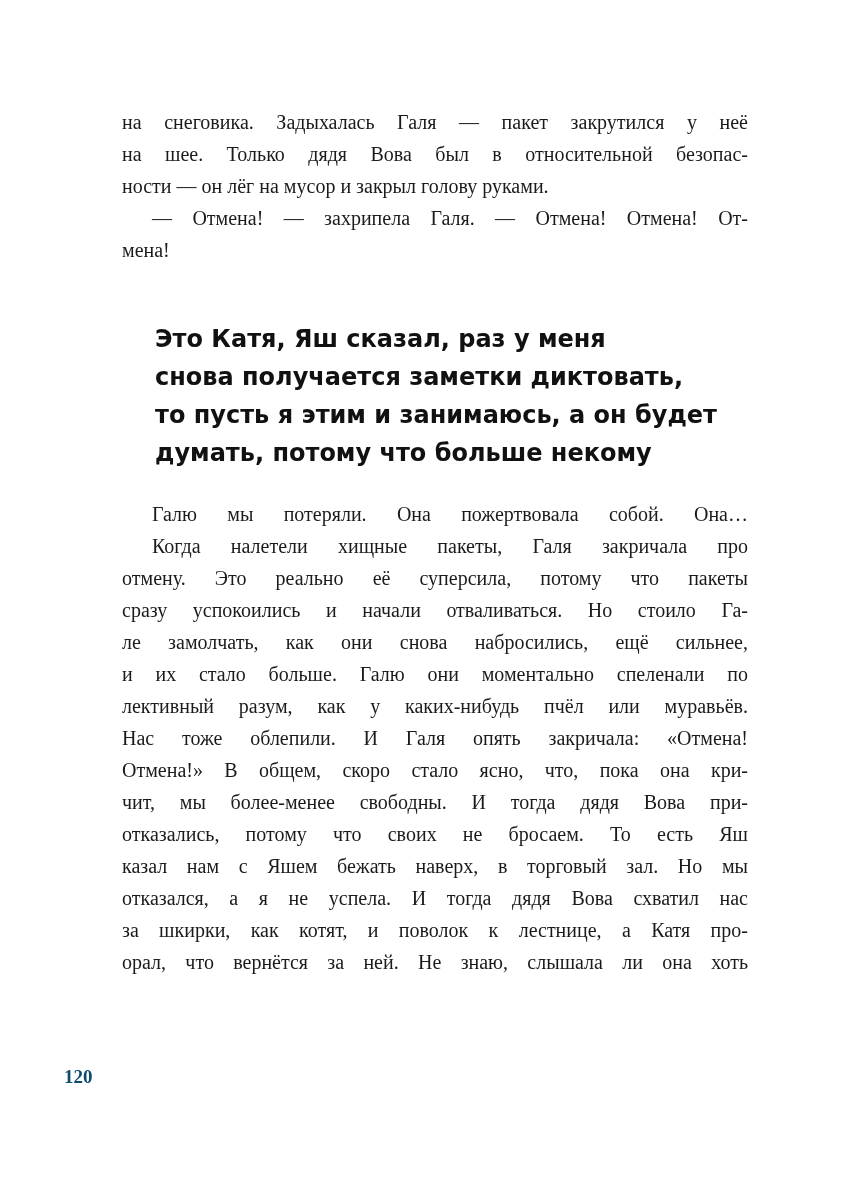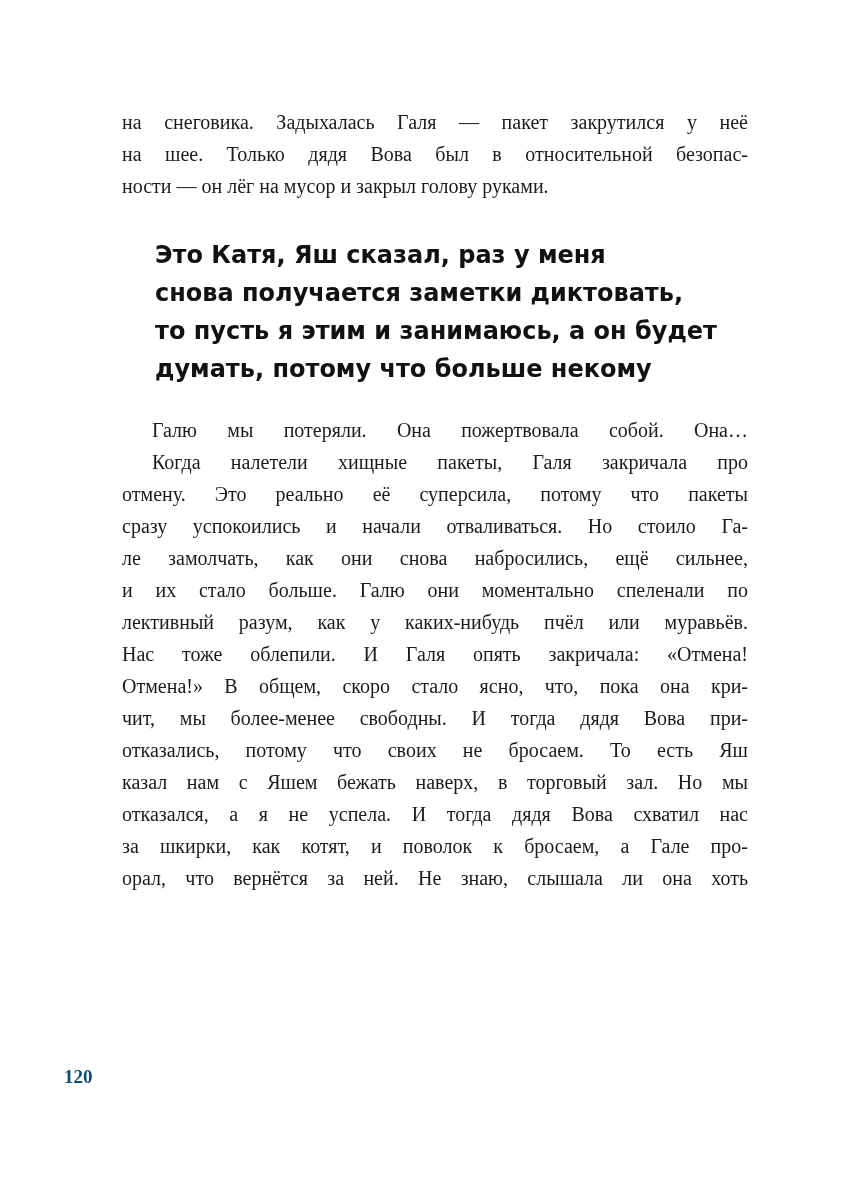--- a/index.html
+++ b/index.html
@@ -35,21 +35,21 @@
   .line.justify {
     white-space: normal;
     text-align: justify;
     text-align-last: justify;
     text-justify: inter-word;
   }
   .line.indent {
     text-indent: 30px;
   }
   .chapter-heading {
-    margin-top: 34px;
+    margin-top: 54px;
     margin-bottom: 26px;
     padding-left: 33px;
     font-family: "DejaVu Sans", sans-serif;
     font-weight: bold;
     font-size: 24px;
     color: #111111;
   }
   .heading-line {
     line-height: 38px;
     height: 38px;
@@ -70,20 +70,24 @@
 <body>
 
 <div class="book-page">
   <div class="text-column">
     <div>
         <div class="paragraph">
           <div class="line justify">на снеговика. Задыхалась Галя — пакет закрутился у неё</div>
           <div class="line justify">на шее. Только дядя Вова был в относительной безопас-</div>
           <div class="line">ности — он лёг на мусор и закрыл голову руками.</div>
         </div>
+        <div class="paragraph">
+          <div class="line justify indent">— Отмена! — захрипела Галя. — Отмена! Отмена! От-</div>
+          <div class="line">мена!</div>
+        </div>
       </div>
     <div class="chapter-heading">
         <div class="heading-line">Это Катя, Яш сказал, раз у меня</div>
         <div class="heading-line">снова получается заметки диктовать,</div>
         <div class="heading-line">то пусть я этим и занимаюсь, а он будет</div>
         <div class="heading-line">думать, потому что больше некому</div>
       </div>
     <div>
         <div class="paragraph">
           <div class="line justify indent">Галю мы потеряли. Она пожертвовала собой. Она…</div>
@@ -94,19 +98,19 @@
           <div class="line justify">сразу успокоились и начали отваливаться. Но стоило Га-</div>
           <div class="line justify">ле замолчать, как они снова набросились, ещё сильнее,</div>
           <div class="line justify">и их стало больше. Галю они моментально спеленали по</div>
           <div class="line justify">лективный разум, как у каких-нибудь пчёл или муравьёв.</div>
           <div class="line justify">Нас тоже облепили. И Галя опять закричала: «Отмена!</div>
           <div class="line justify">Отмена!» В общем, скоро стало ясно, что, пока она кри-</div>
           <div class="line justify">чит, мы более-менее свободны. И тогда дядя Вова при-</div>
           <div class="line justify">отказались, потому что своих не бросаем. То есть Яш</div>
           <div class="line justify">казал нам с Яшем бежать наверх, в торговый зал. Но мы</div>
           <div class="line justify">отказался, а я не успела. И тогда дядя Вова схватил нас</div>
-          <div class="line justify">за шкирки, как котят, и поволок к бросаем, а Гале про-</div>
+          <div class="line justify">за шкирки, как котят, и поволок к лестнице, а Катя про-</div>
           <div class="line justify">орал, что вернётся за ней. Не знаю, слышала ли она хоть</div>
         </div>
       </div>
   </div>
   <div class="page-number">120</div>
 </div>
 
 </body></html>

